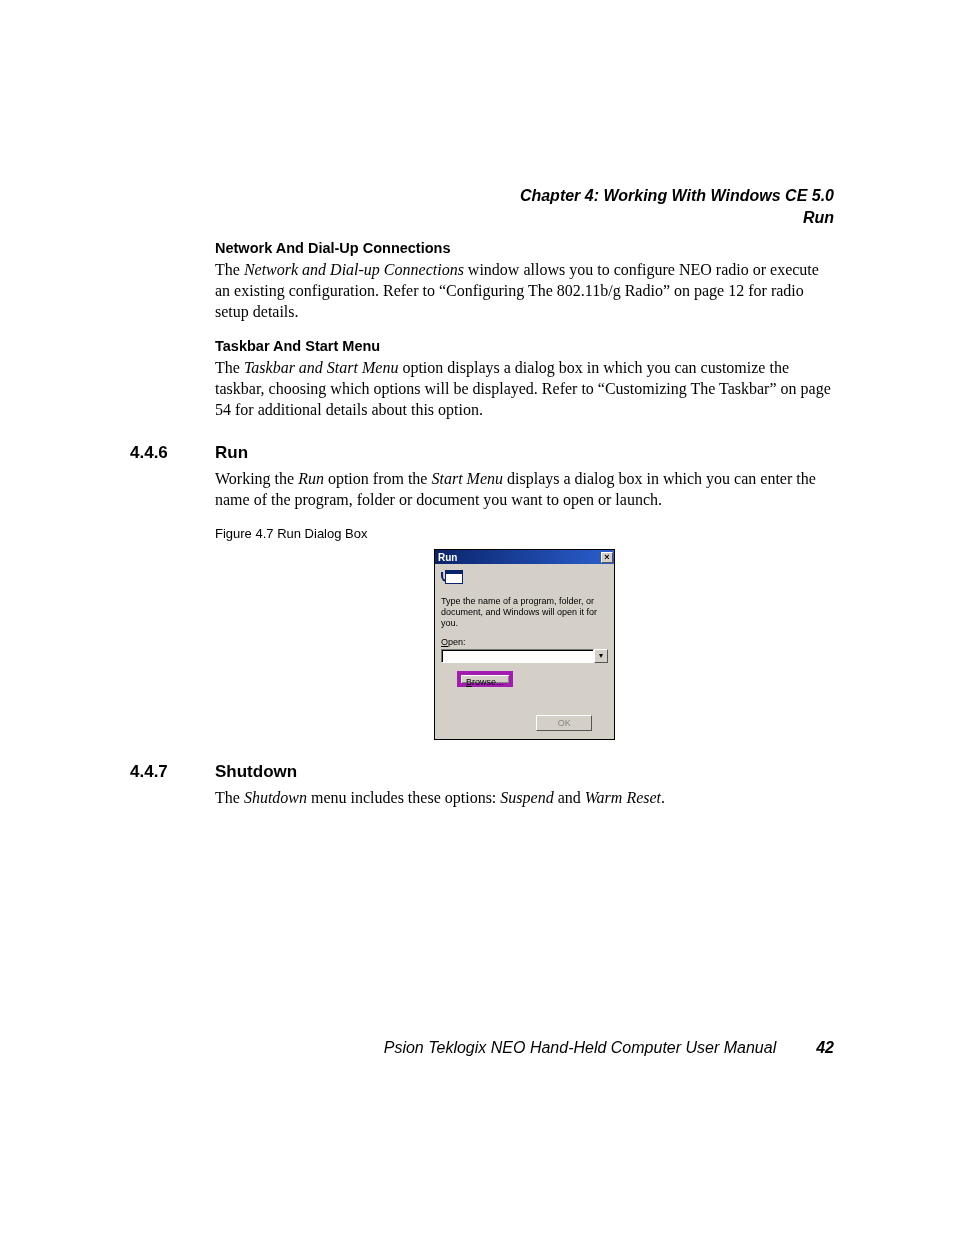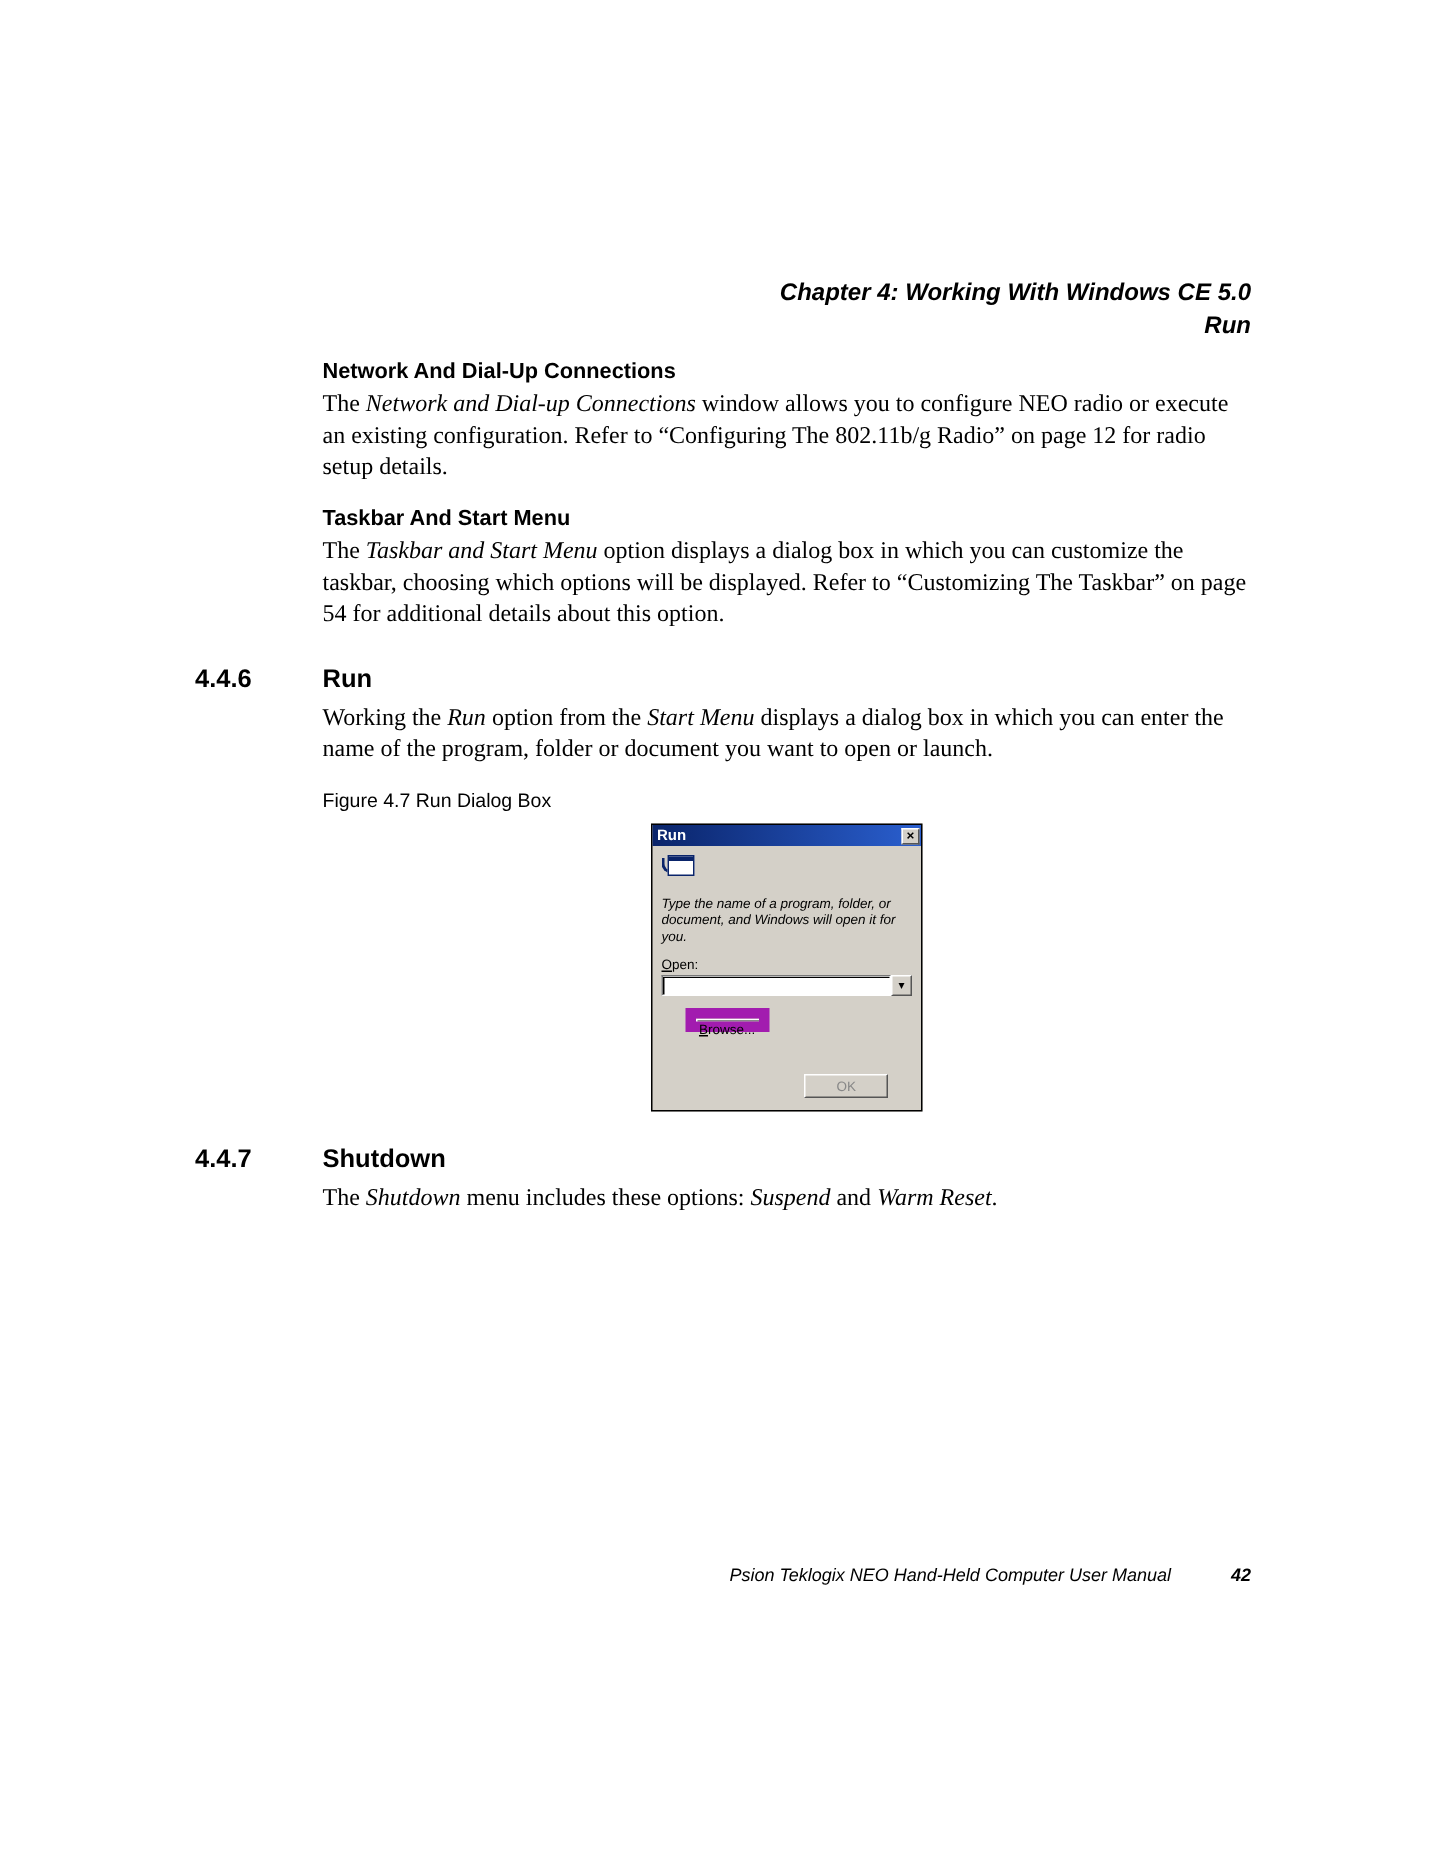--- a/index.html
+++ b/index.html
@@ -134,21 +134,20 @@
     width: 8px; height: 10px;
     border-left: 2px solid #0a246a;
     border-bottom: 2px solid #0a246a;
     border-bottom-left-radius: 6px;
     box-sizing: border-box;
   }
   .rd-text {
     font-size: 9px;
     line-height: 1.2;
     margin-bottom: 8px;
-    font-style: italic;
   }
   .rd-open-label {
     font-size: 9px;
     margin-bottom: 2px;
   }
   .rd-open-label .ul { text-decoration: underline; }
   .rd-combo {
     display: flex;
     margin-bottom: 8px;
   }
@@ -187,35 +186,35 @@
     background: #d4d0c8;
     border-top: 1px solid #fff;
     border-left: 1px solid #fff;
     border-right: 1px solid #555;
     border-bottom: 1px solid #555;
     font-size: 9px;
     line-height: 14px;
     text-align: center;
     box-sizing: border-box;
   }
-  .rd-btn.br { border: 7px solid #a21caf; box-shadow: inset 1px 1px 0 #fff, inset -1px -1px 0 #888; }
+  .rd-btn.br { border: 4px solid #a21caf; box-shadow: inset 1px 1px 0 #fff, inset -1px -1px 0 #888; }
   .rd-btn.br .ul { text-decoration: underline; }
   .rd-btn.disabled { color: #888; margin-top: 44px; }
 
   .footer {
     position: absolute;
     bottom: 178px;
     right: 120px;
     left: 130px;
     display: flex;
     justify-content: flex-end;
     align-items: center;
     font-family: Verdana, Arial, sans-serif;
     font-style: italic;
-    font-size: 12px;
+    font-size: 16px;
     gap: 40px;
     margin-top: 18px;
   }
   .footer .pnum {
     font-weight: bold;
   }
 </style>
 </head>
 <body>
 

